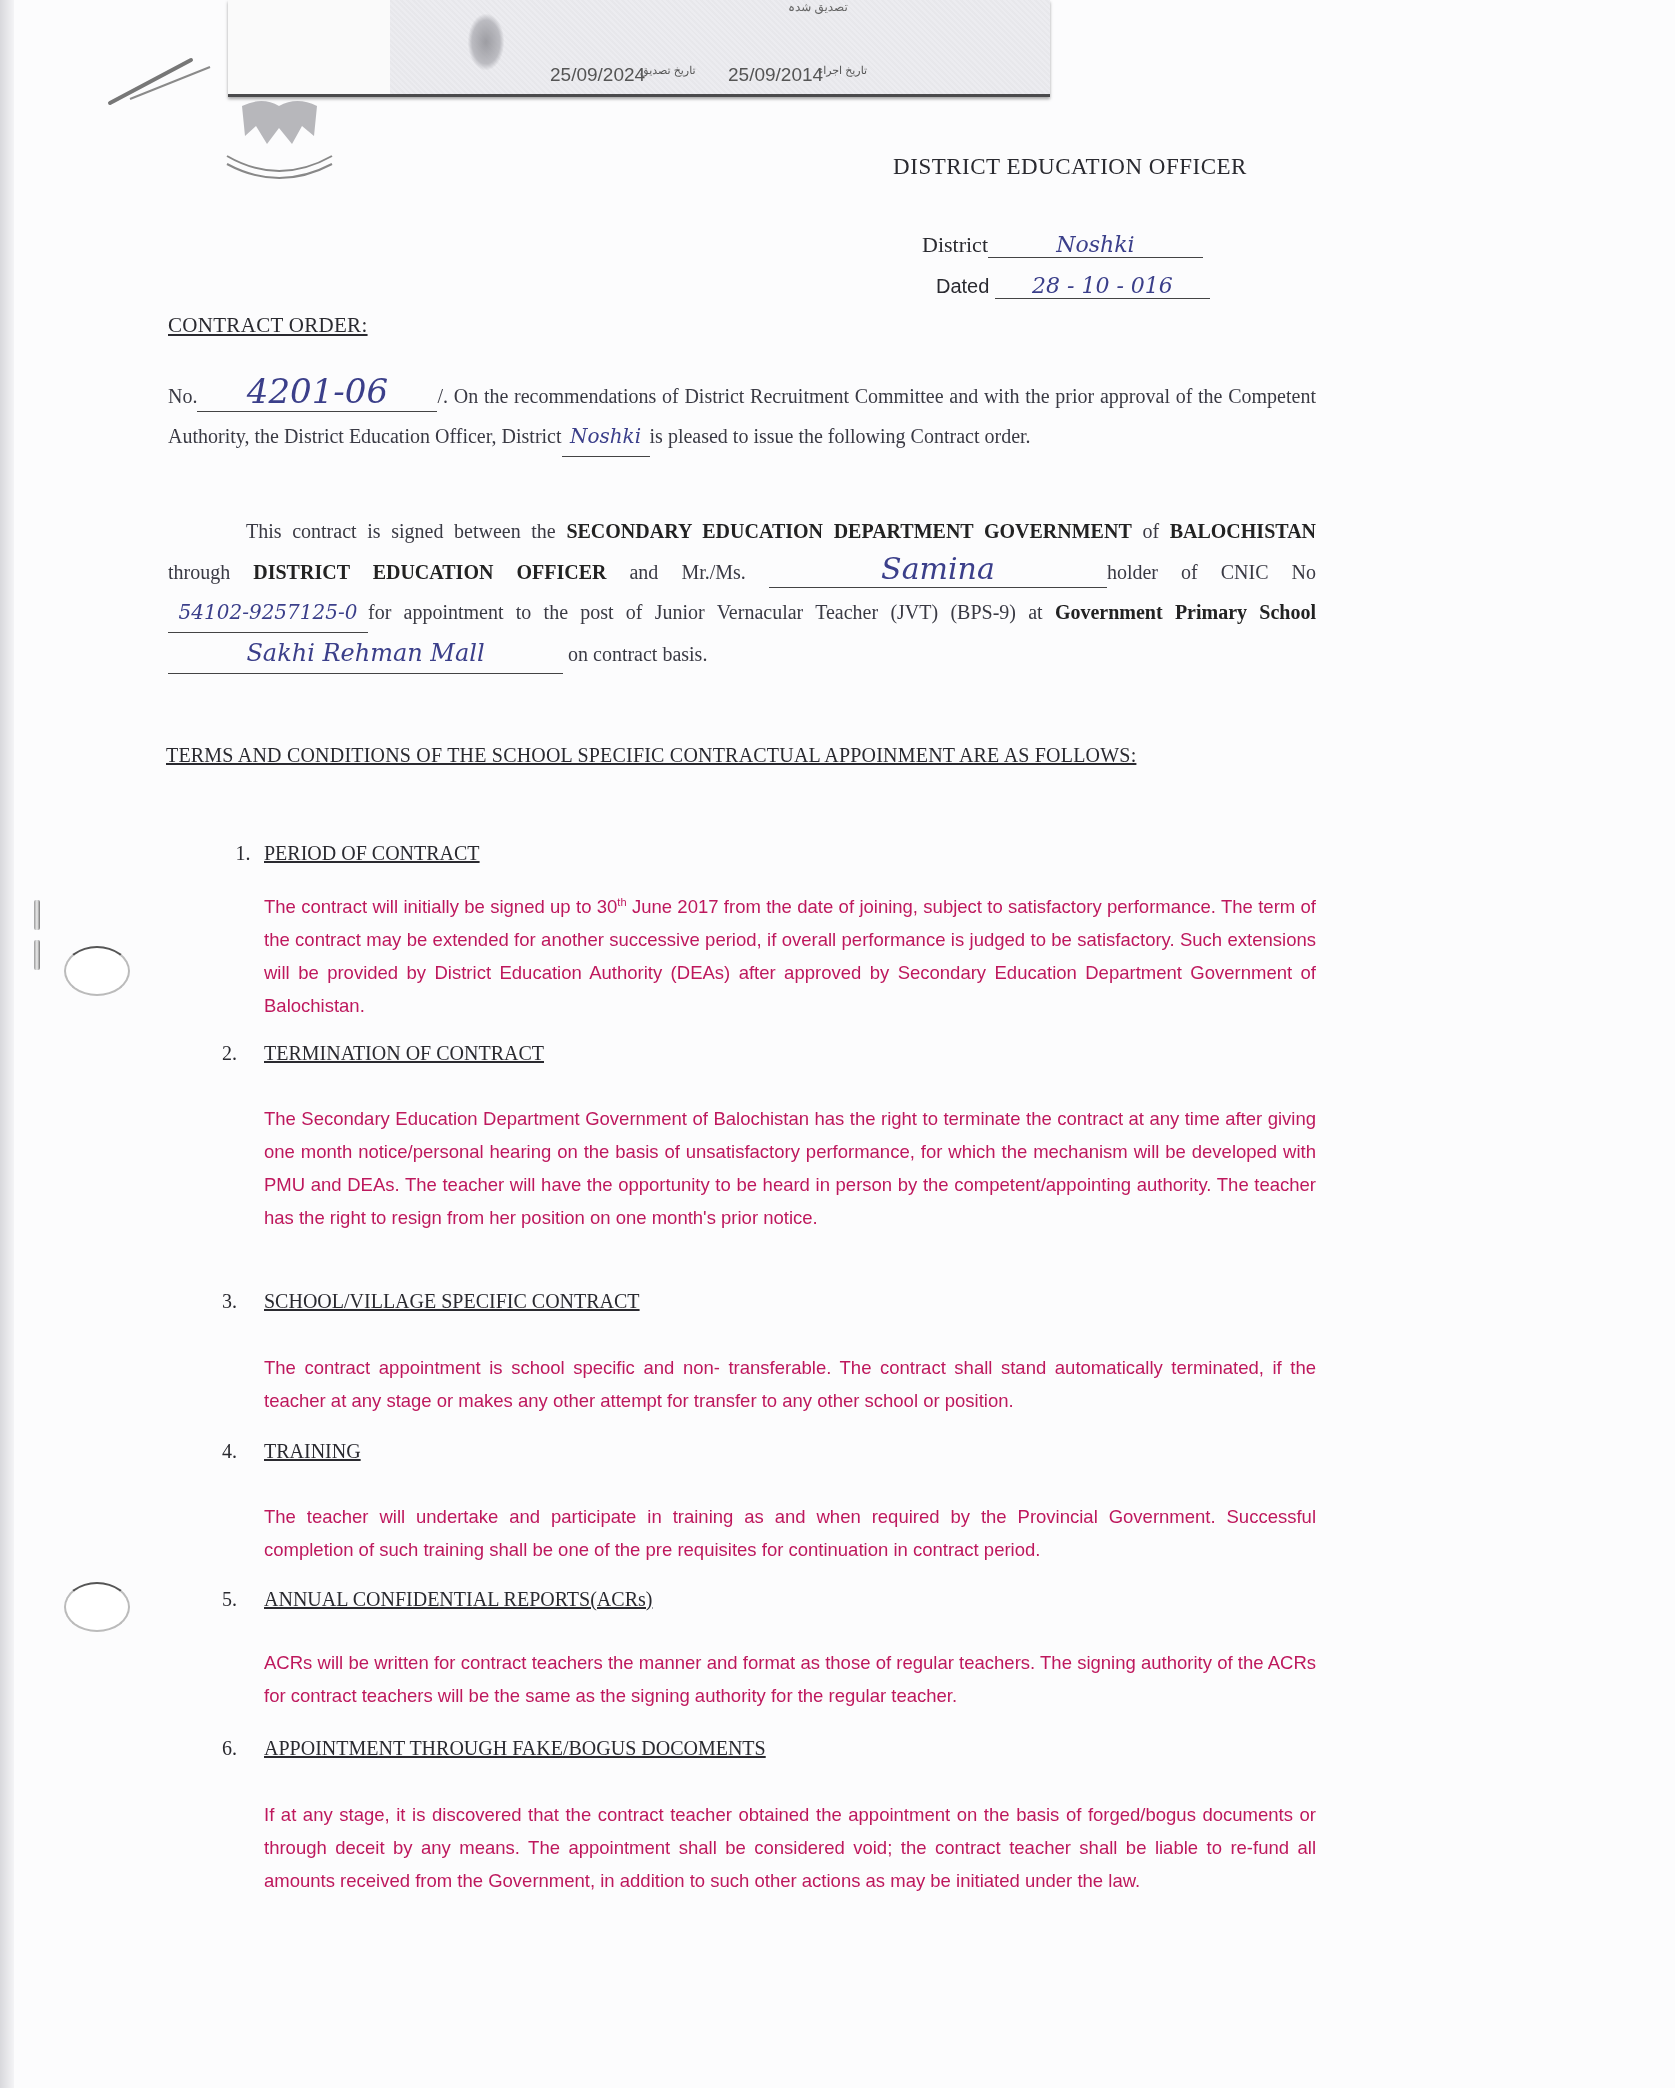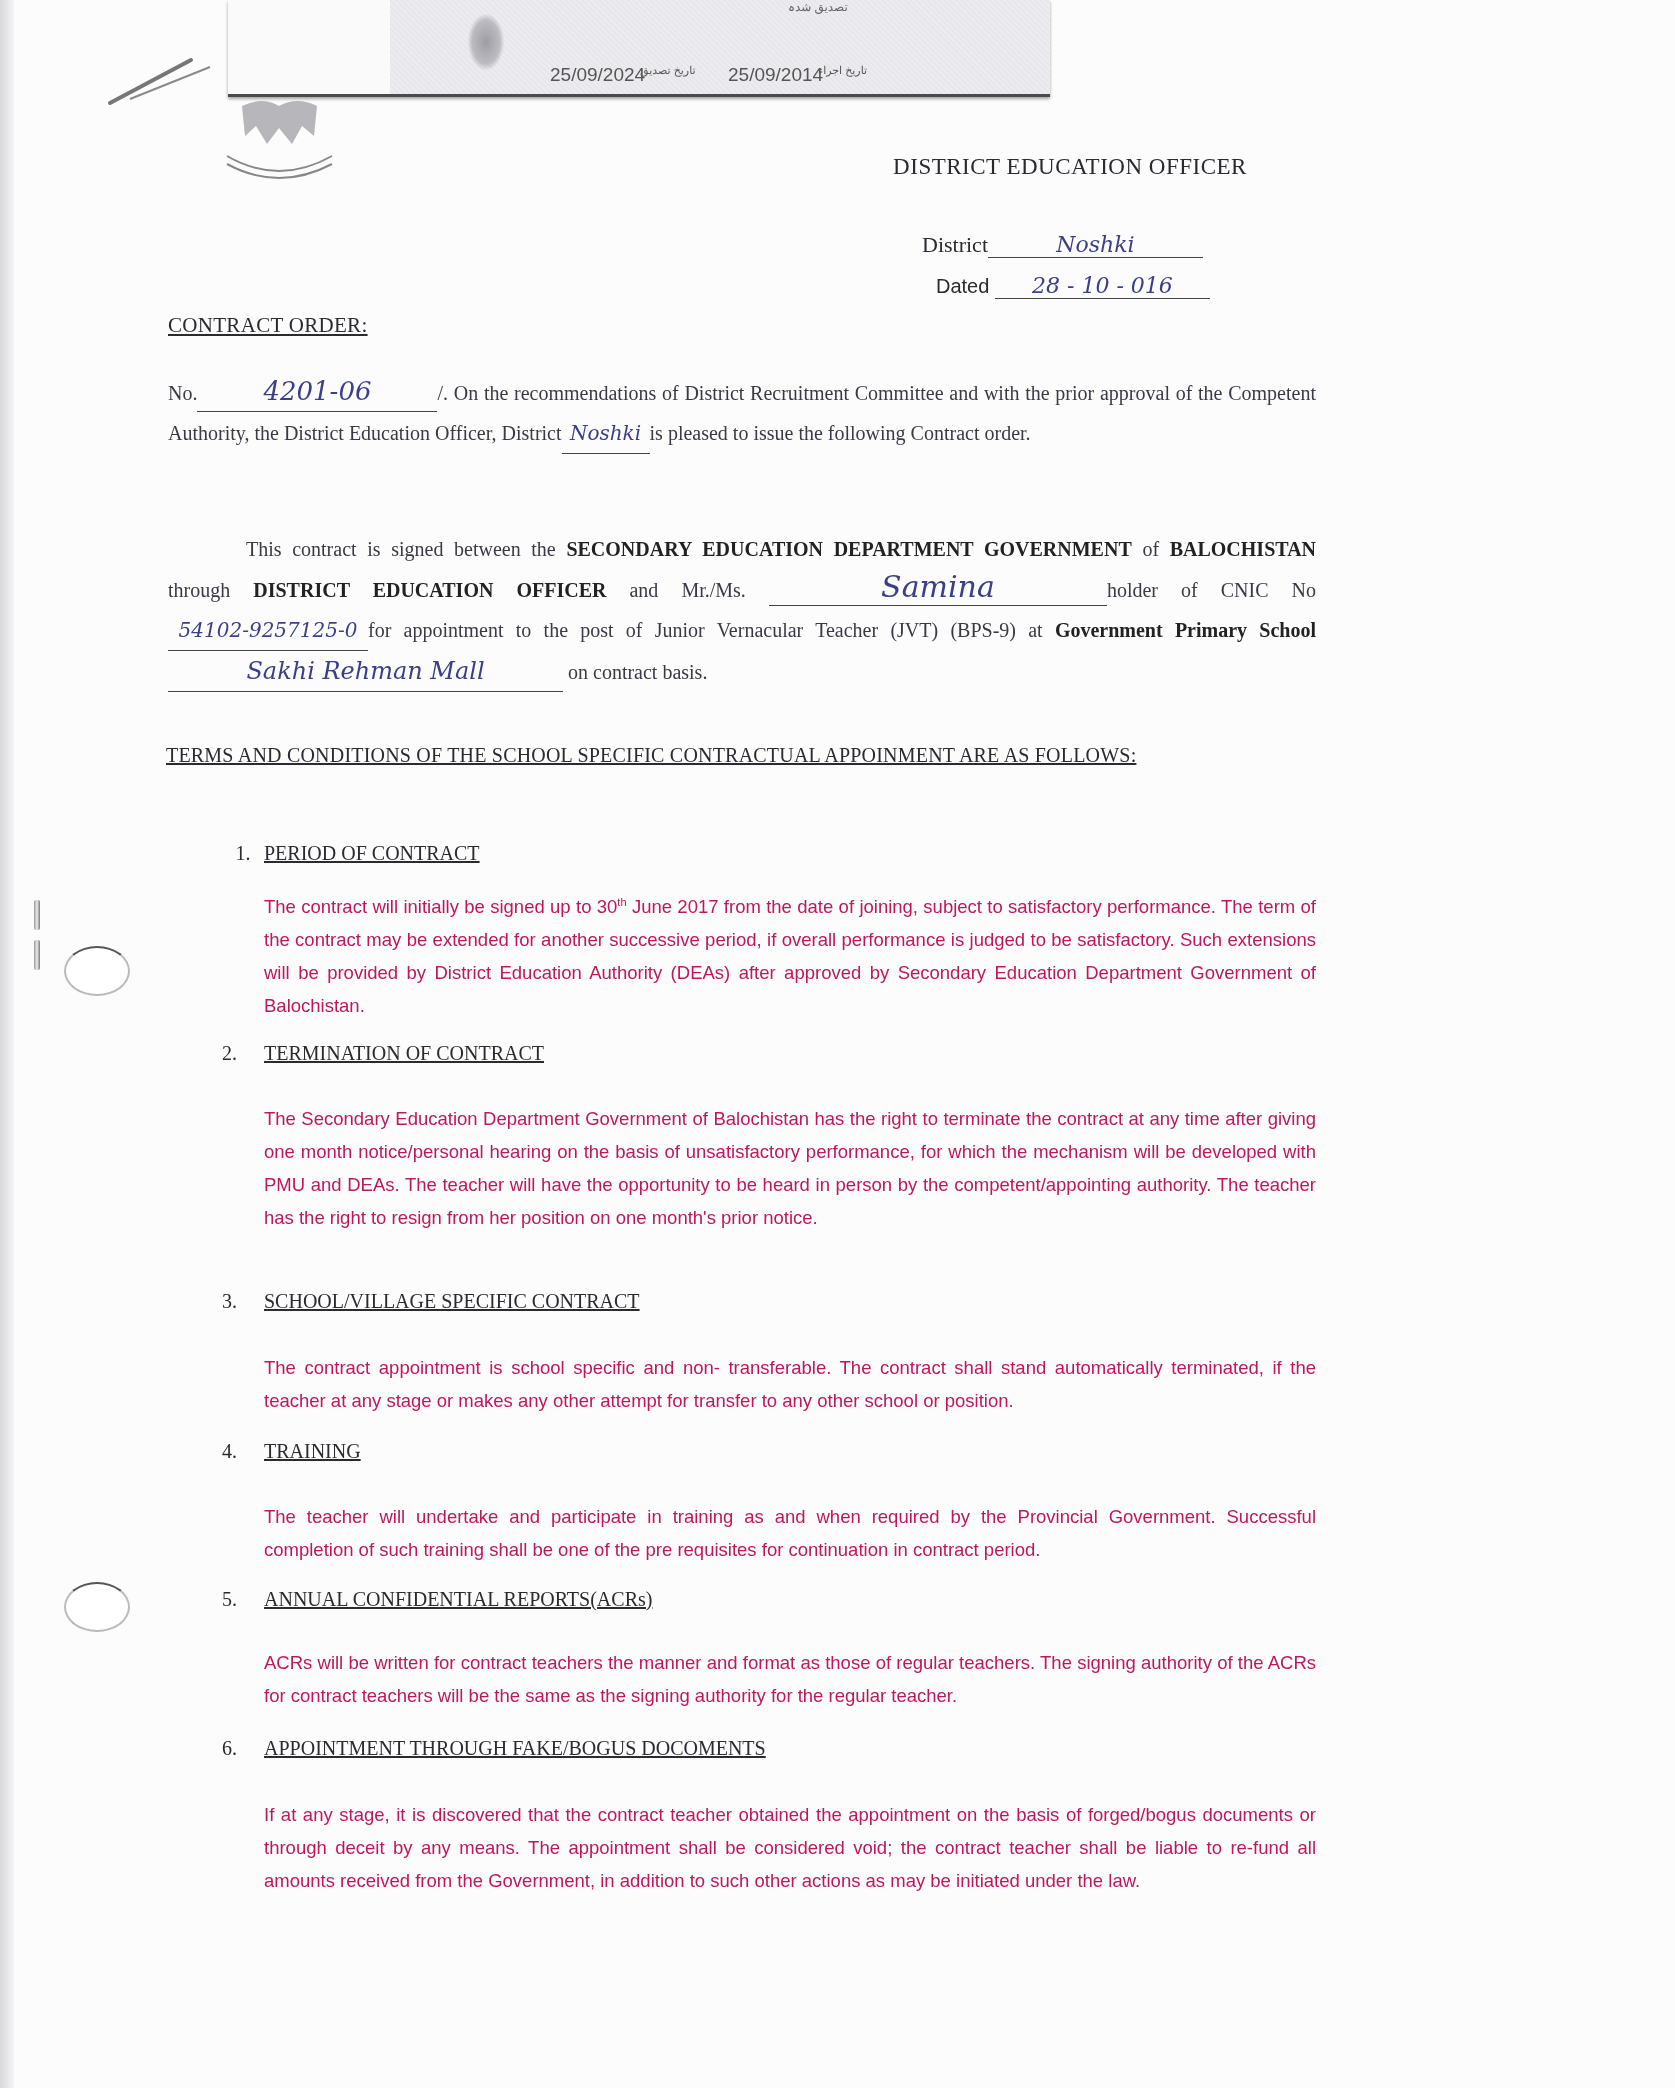--- a/index.html
+++ b/index.html
@@ -69,24 +69,24 @@
   <span>District</span><span class="hw" style="width:215px;">Noshki</span>
 </div>
 <div class="field-row" style="left:936px;top:273px;font-size:20px;font-family:'Liberation Sans',sans-serif;">
   <span>Dated</span>
   <span class="hw" style="width:215px;font-size:22px;">28 - 10 - 016</span>
 </div>
 
 <div class="contract-order">CONTRACT ORDER:</div>
 
 <div class="para" style="top:371px;">
-  <span>No.</span><span class="hw" style="width:240px;font-size:26px;">4201-06</span><span>/. On the recommendations of District Recruitment Committee and with the prior approval of the Competent Authority, the District Education Officer, District</span><span class="hw" style="width:88px;">Noshki</span><span>is pleased to issue the following Contract order.</span>
+  <span>No.</span><span class="hw" style="width:240px;font-size:34px;">4201-06</span><span>/. On the recommendations of District Recruitment Committee and with the prior approval of the Competent Authority, the District Education Officer, District</span><span class="hw" style="width:88px;">Noshki</span><span>is pleased to issue the following Contract order.</span>
 </div>
 
-<div class="para" style="top:529px;">
+<div class="para" style="top:511px;">
   <span style="display:inline-block;width:78px;"></span><span>This contract is signed between the</span>
   <b>SECONDARY EDUCATION DEPARTMENT GOVERNMENT</b>
   <span>of</span>
   <b>BALOCHISTAN</b>
   <span>through</span>
   <b>DISTRICT EDUCATION OFFICER</b>
   <span>and Mr./Ms.</span>
   <span class="hw" style="width:338px;font-size:30px;line-height:36px;">Samina</span><span>holder of CNIC No</span><span class="hw" style="width:200px;font-size:20px;">54102-9257125-0</span><span>for appointment to the post of Junior Vernacular Teacher (JVT) (BPS-9) at</span>
   <b>Government Primary School</b>
   <span class="hw" style="width:395px;font-size:24px;">Sakhi Rehman Mall</span>

